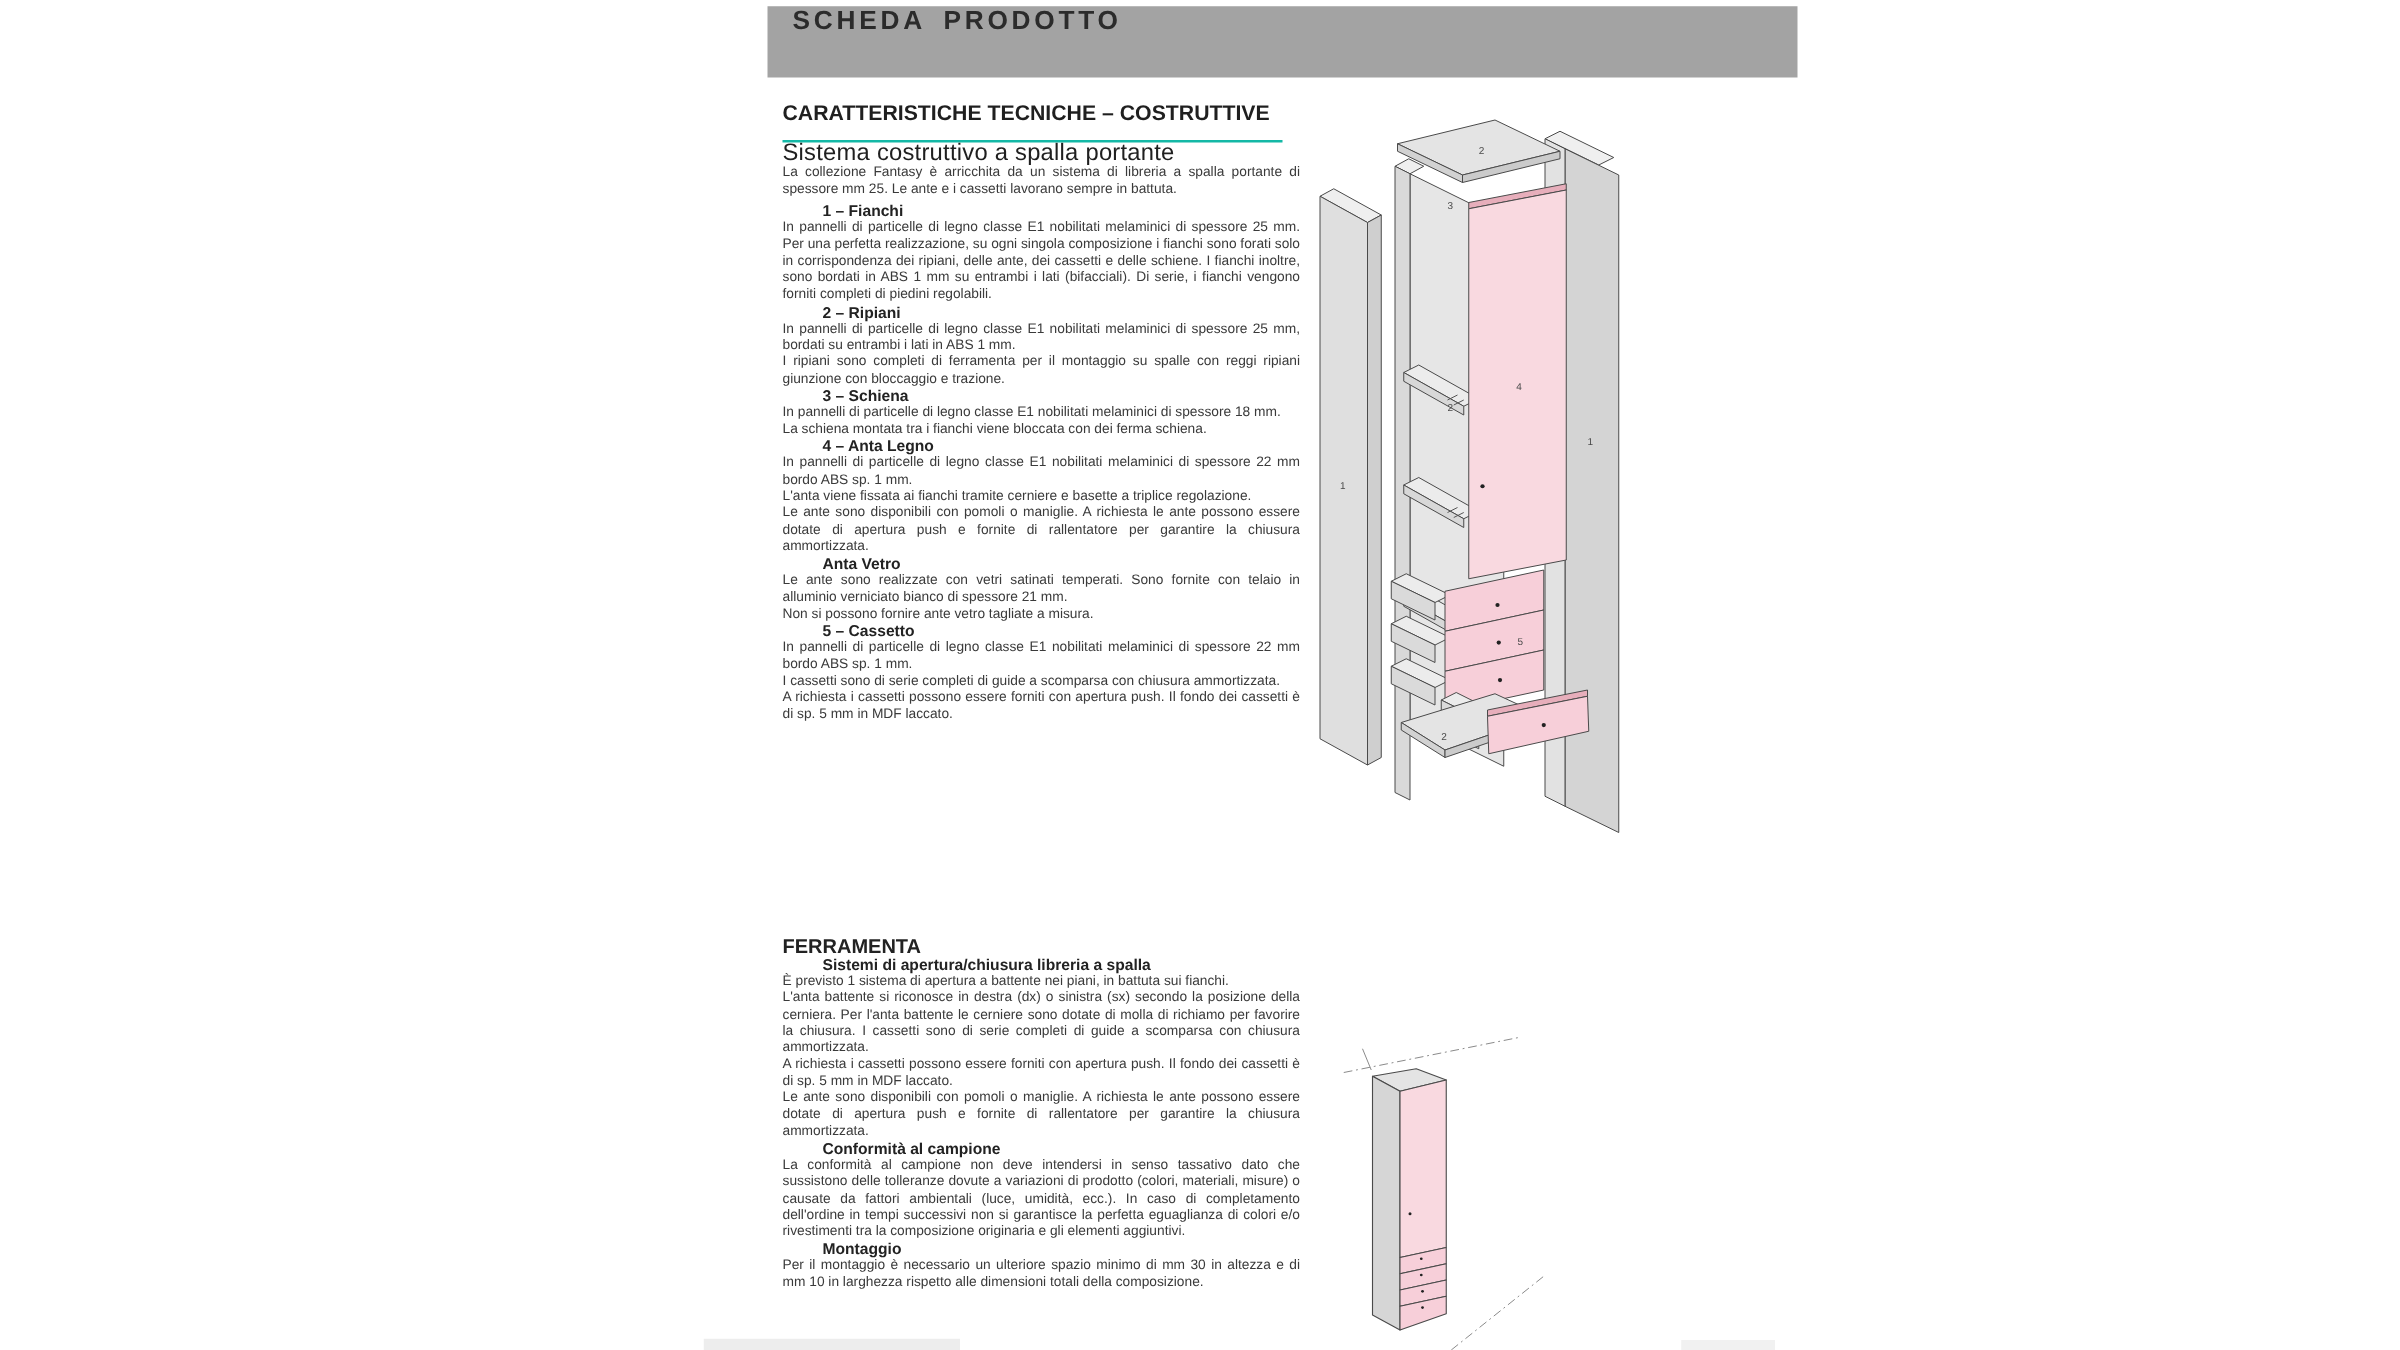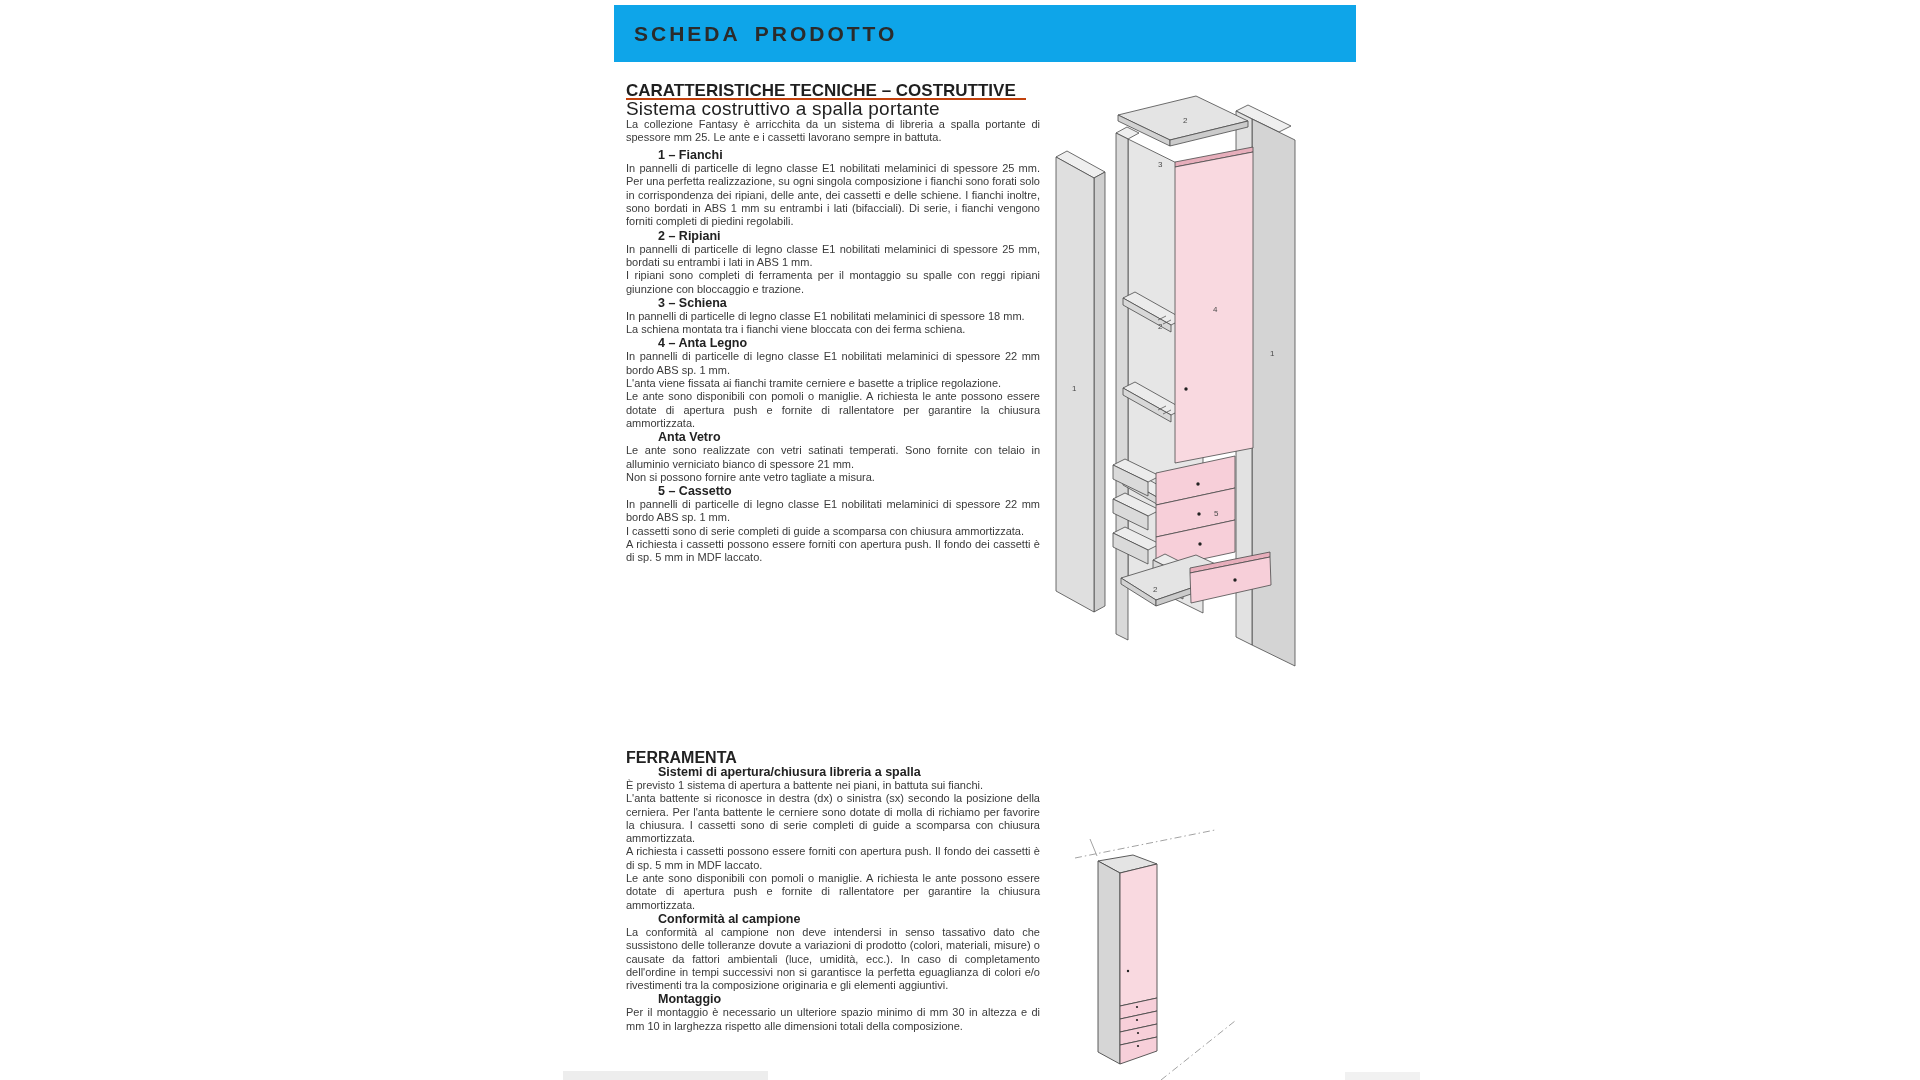--- a/index.html
+++ b/index.html
@@ -1,30 +1,30 @@
 <!DOCTYPE html>
 <html><head>
 <meta charset="utf-8">
 <style>
   html,body{margin:0;padding:0;background:#ffffff;}
   #page{position:relative;width:1920px;height:1080px;background:#ffffff;overflow:hidden;
         font-family:"Liberation Sans", sans-serif;color:#3a3a3a;}
 
   
-  .banner{position:absolute;left:614px;top:5px;width:742px;height:57px;background:#0ea5e9;
-          display:flex;align-items:center;}
+  .banner{position:absolute;left:614px;top:5px;width:824px;height:57px;background:#a3a3a3;
+          display:flex;}
   .banner h1{margin:0 0 0 20px;font-size:21px;font-weight:bold;letter-spacing:3px;
              word-spacing:6px;color:#2b2b2b;}
 
   
   .col{position:absolute;width:414px;font-size:11px;line-height:13.3px;color:#3a3a3a;}
   .col-upper{left:626px;top:84px;}
   .col-lower{left:626px;top:751px;}
   .doc-heading{font-size:17px;font-weight:bold;color:#1f1f1f;margin:0 0 2px 0;}
-  .doc-heading span{display:inline-block;border-bottom:2px solid #c2410c;padding-right:10px;padding-bottom:1px;}
+  .doc-heading span{display:inline-block;border-bottom:2px solid #14b8a6;padding-right:10px;padding-bottom:15px;}
   .doc-subheading{font-size:19px;font-weight:normal;color:#1f1f1f;margin:0 0 2px 0;letter-spacing:0.2px;}
   p.body{margin:0;text-align:justify;}
   p.intro{margin:0 0 4px 0;text-align:justify;}
   .sec-title{font-weight:bold;font-size:16px;line-height:14px;color:#222222;}
   .sec-title.big{font-size:12.5px;margin-left:32px;}
 
   
   .diagram{position:absolute;}
   svg{display:block;}
   svg text{font-family:"Liberation Sans",sans-serif;font-size:8px;fill:#4a4a4a;}

